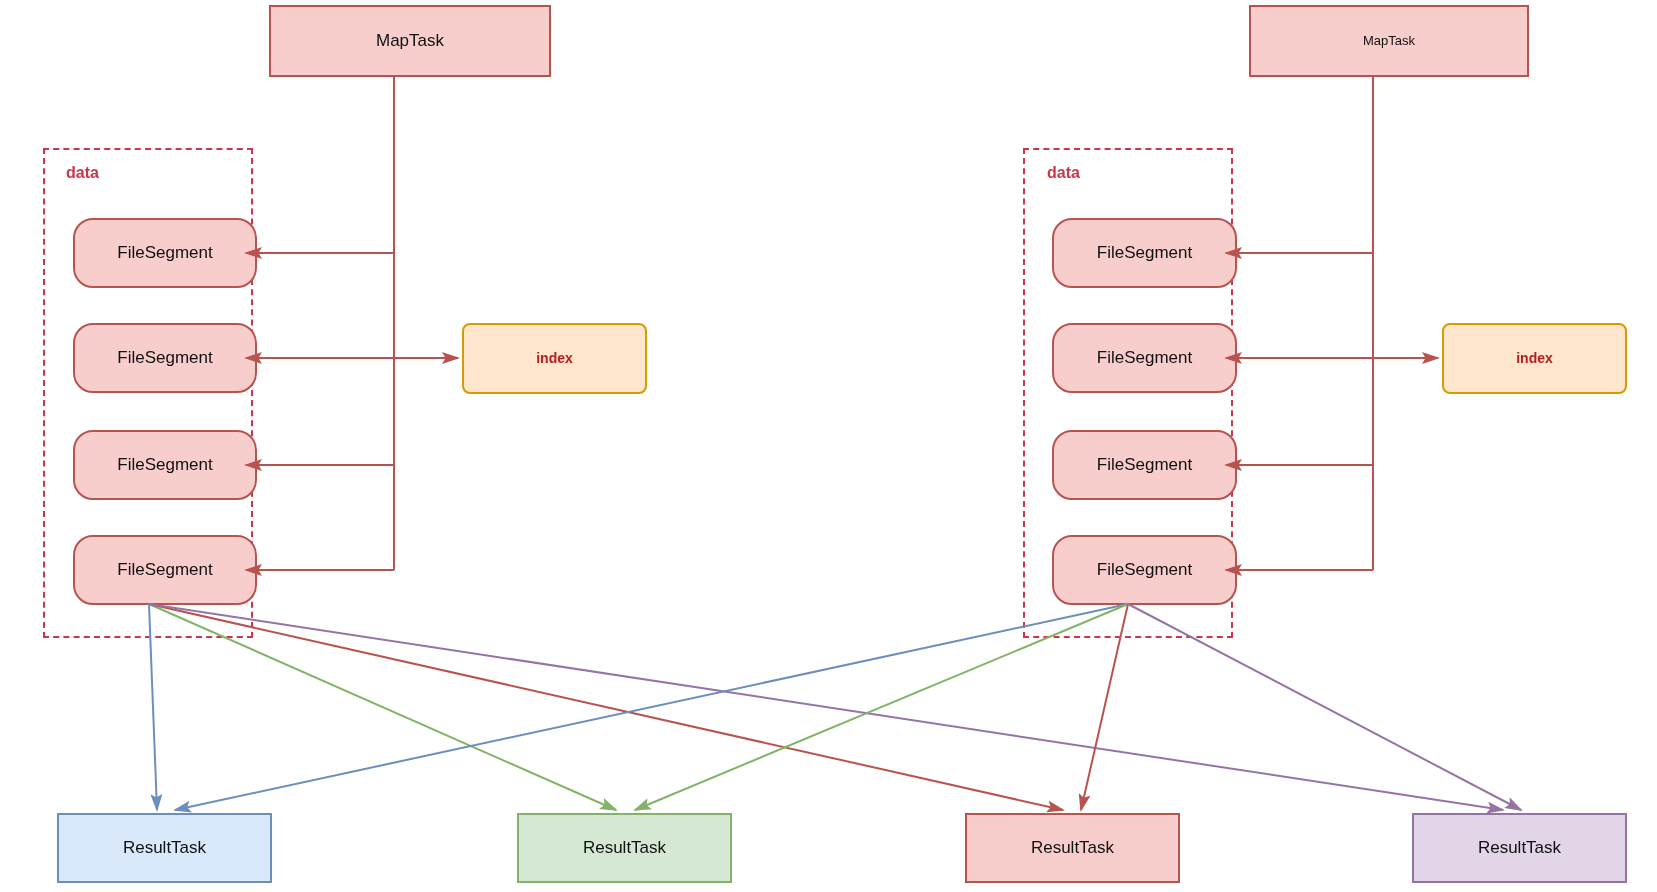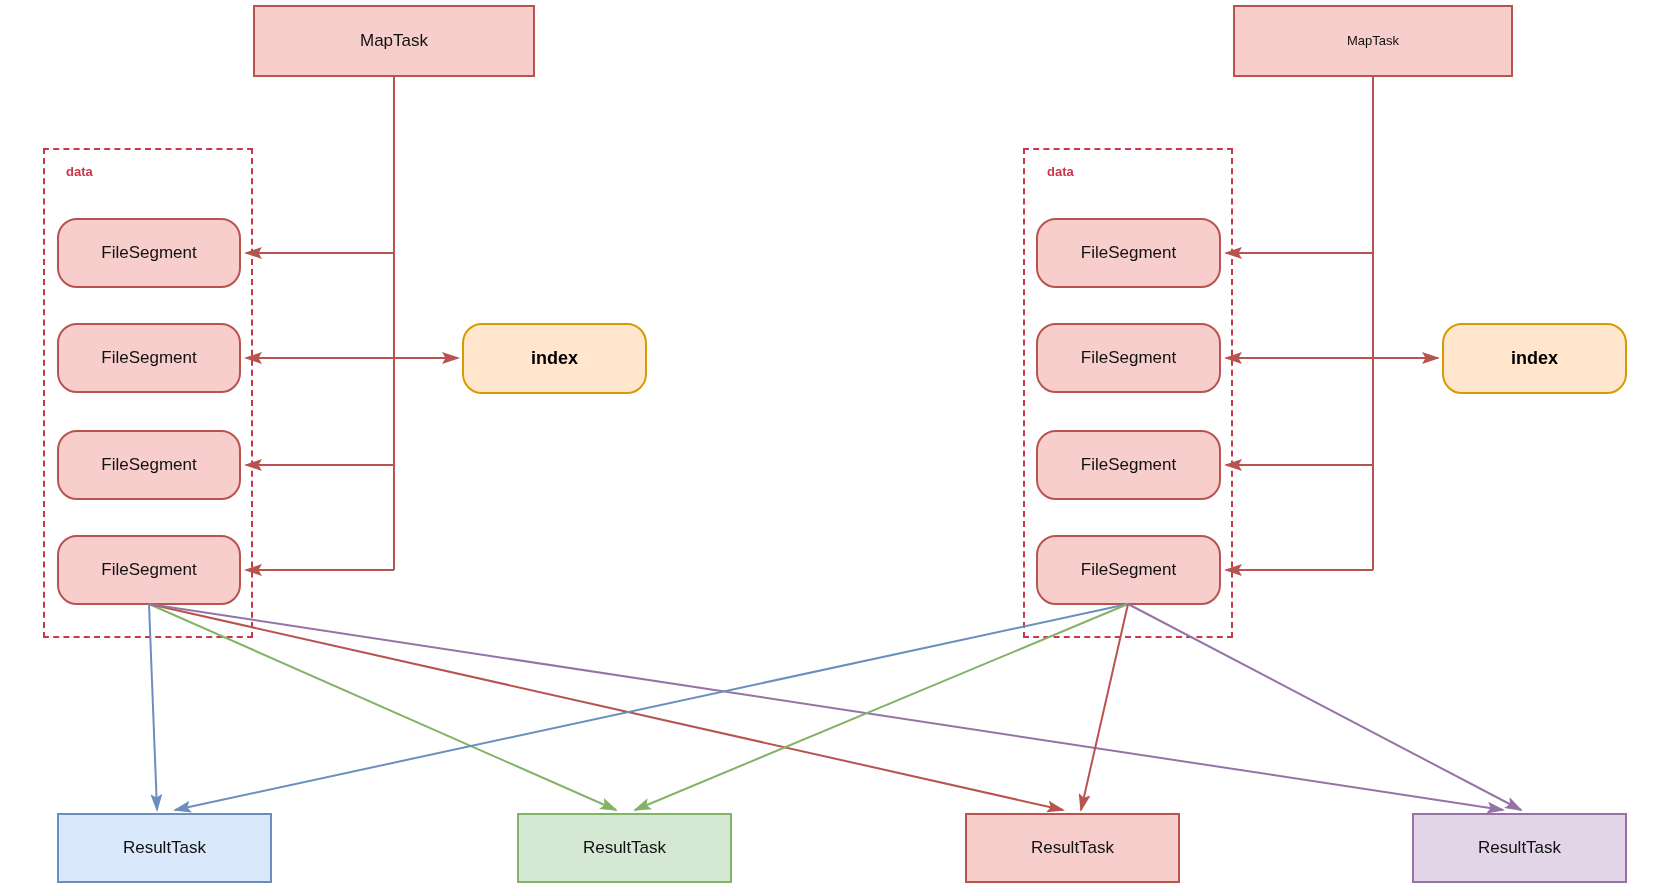--- a/index.html
+++ b/index.html
@@ -22,42 +22,43 @@
     align-items: center;
     justify-content: center;
     font-size: 17px;
     color: #111111;
     text-align: center;
     line-height: 1.2;
   }
   .rect-red {
     background: #f8cecc;
     border: 2px solid #b85450;
+    margin-left: 16px;
   }
   .rounded {
     border-radius: 20px;
   }
   .index-box {
     background: #ffe6cc;
     border: 2px solid #d79b00;
-    border-radius: 20px;
+    border-radius: 8px;
     font-weight: bold;
-    font-size: 18px;
-    color: #000000;
+    font-size: 14px;
+    color: #b91c1c;
   }
   .container-dashed {
     position: absolute;
     box-sizing: border-box;
     border: 2px dashed #c8374b;
     background: transparent;
   }
   .container-label {
     position: absolute;
     font-weight: bold;
-    font-size: 13px;
+    font-size: 16px;
     color: #c8374b;
   }
   .rt-blue   { background: #dae8fc; border: 2px solid #6c8ebf; }
   .rt-green  { background: #d5e8d4; border: 2px solid #82b366; }
   .rt-red    { background: #f8cecc; border: 2px solid #b85450; }
   .rt-purple { background: #e1d5e7; border: 2px solid #9673a6; }
   .fs13 { font-size: 13px; }
   .overlay {
     position: absolute;
     left: 0;

